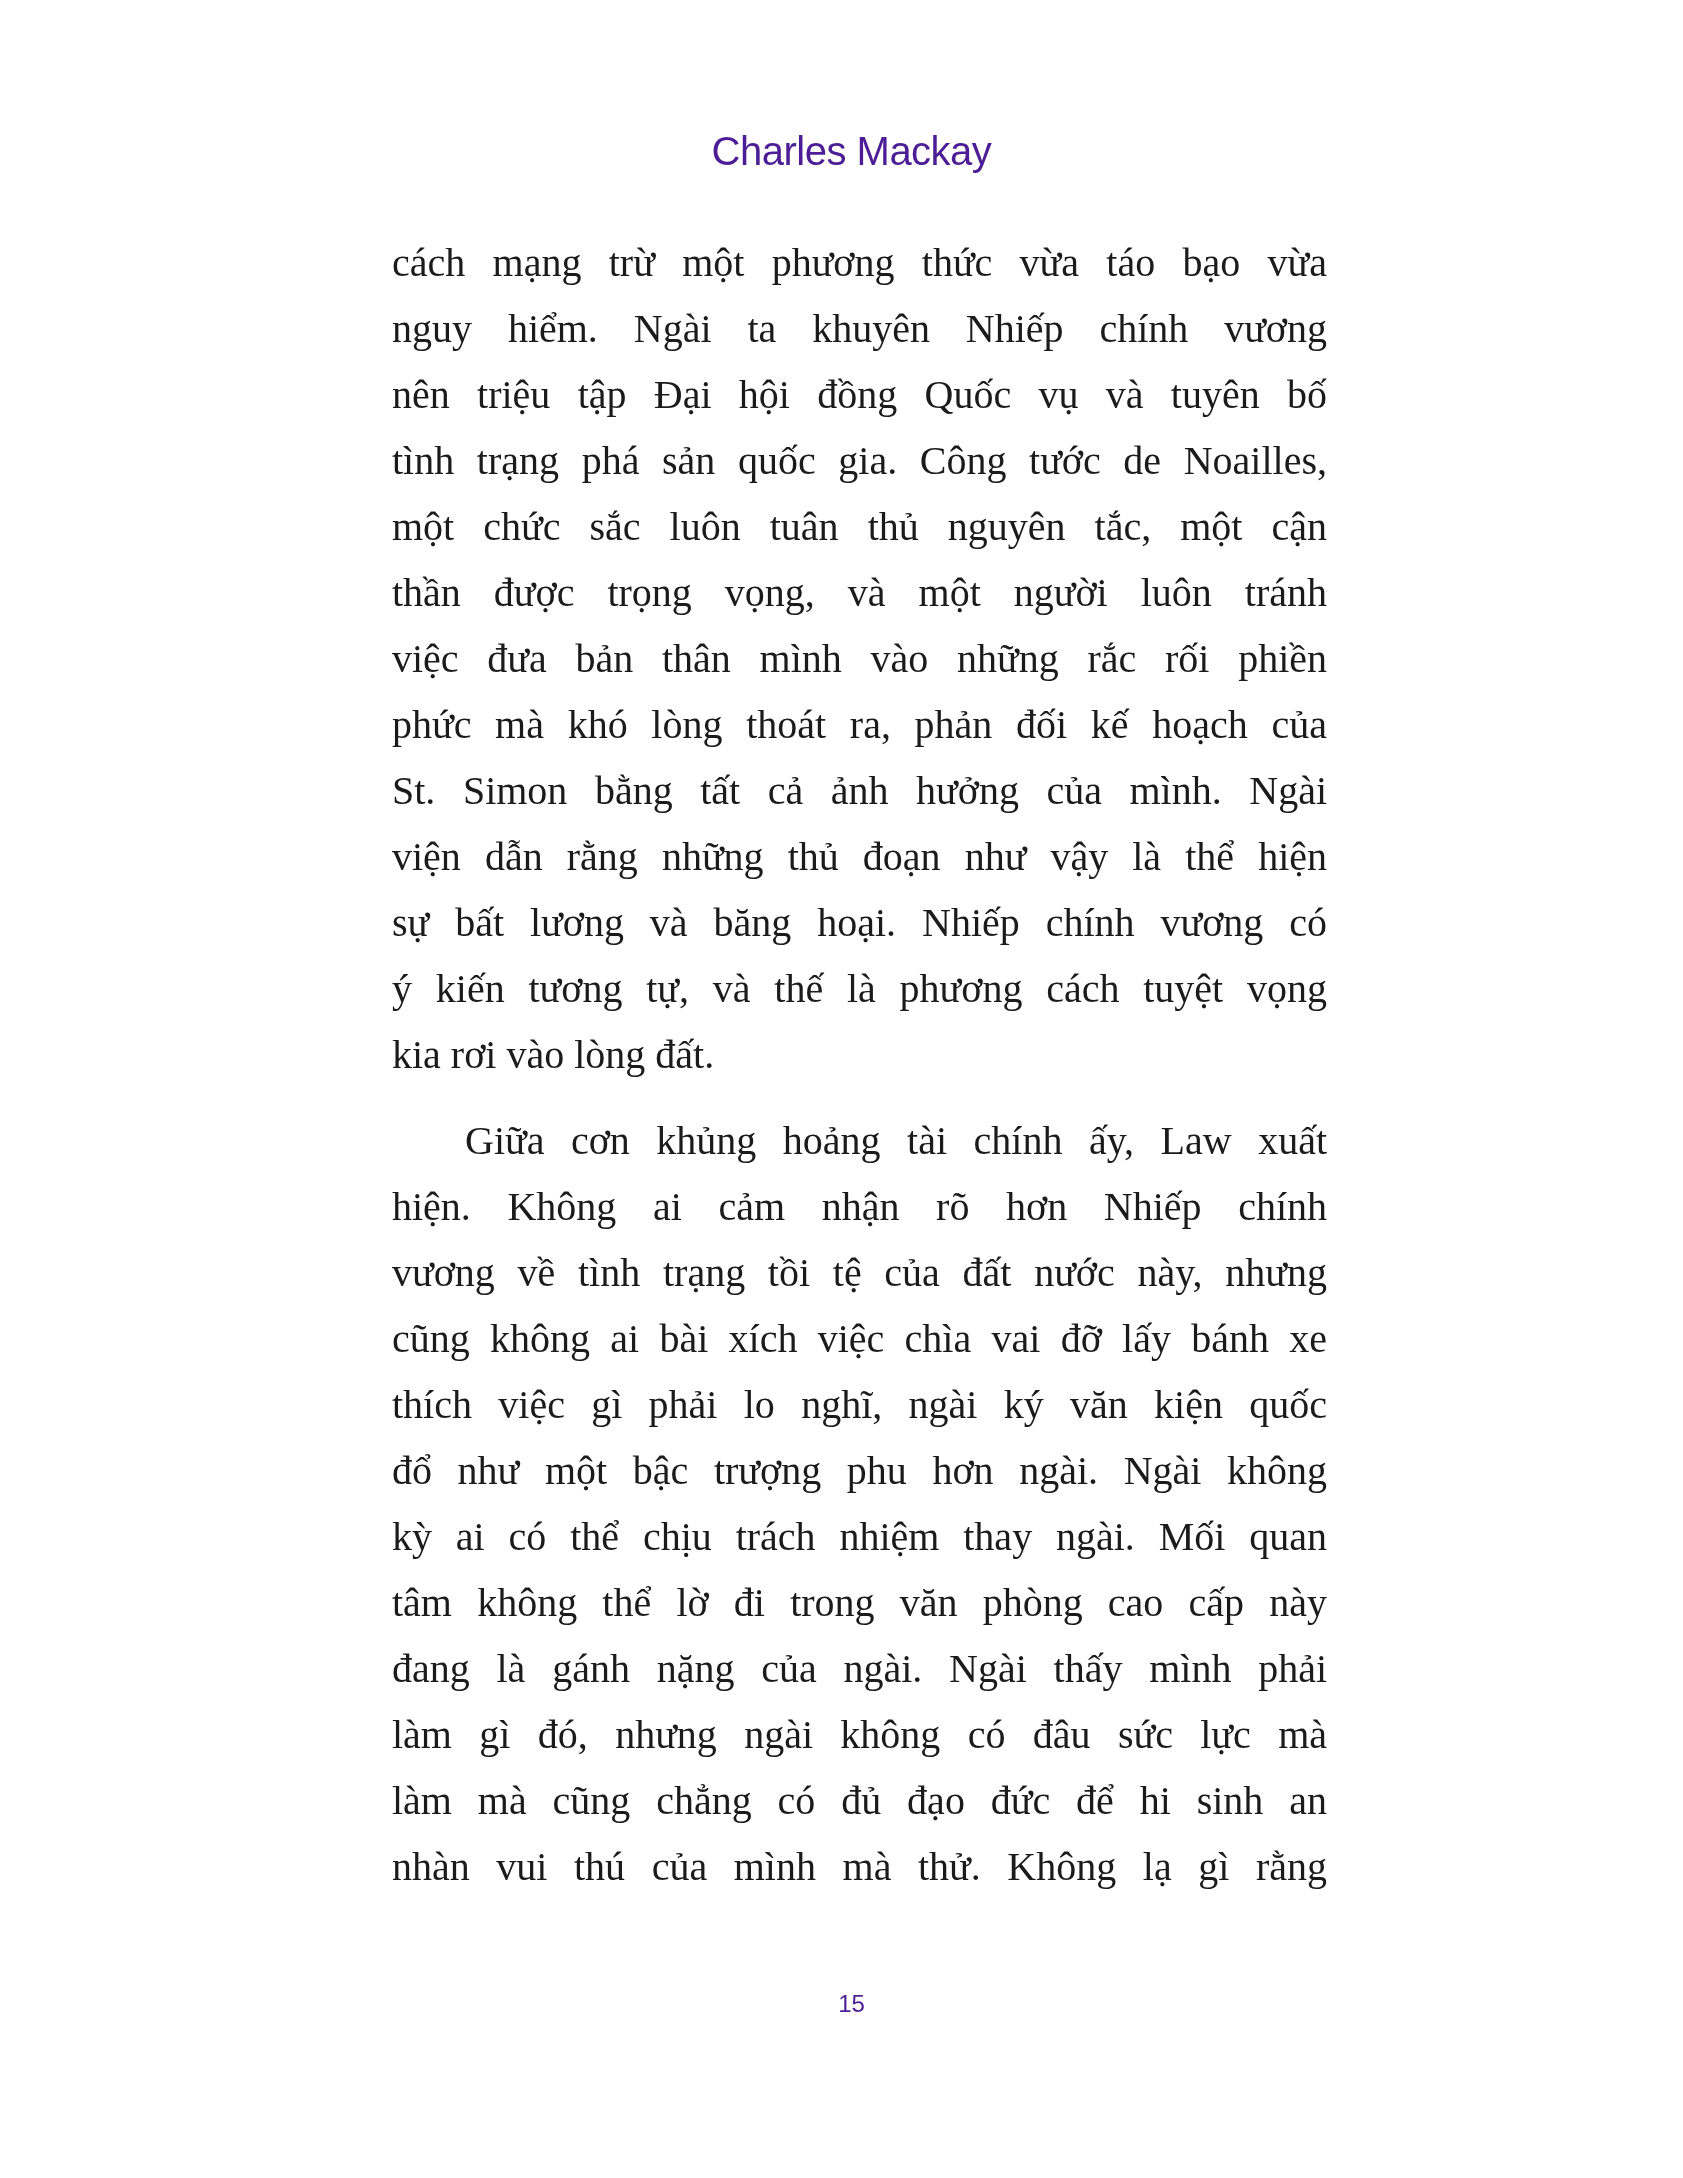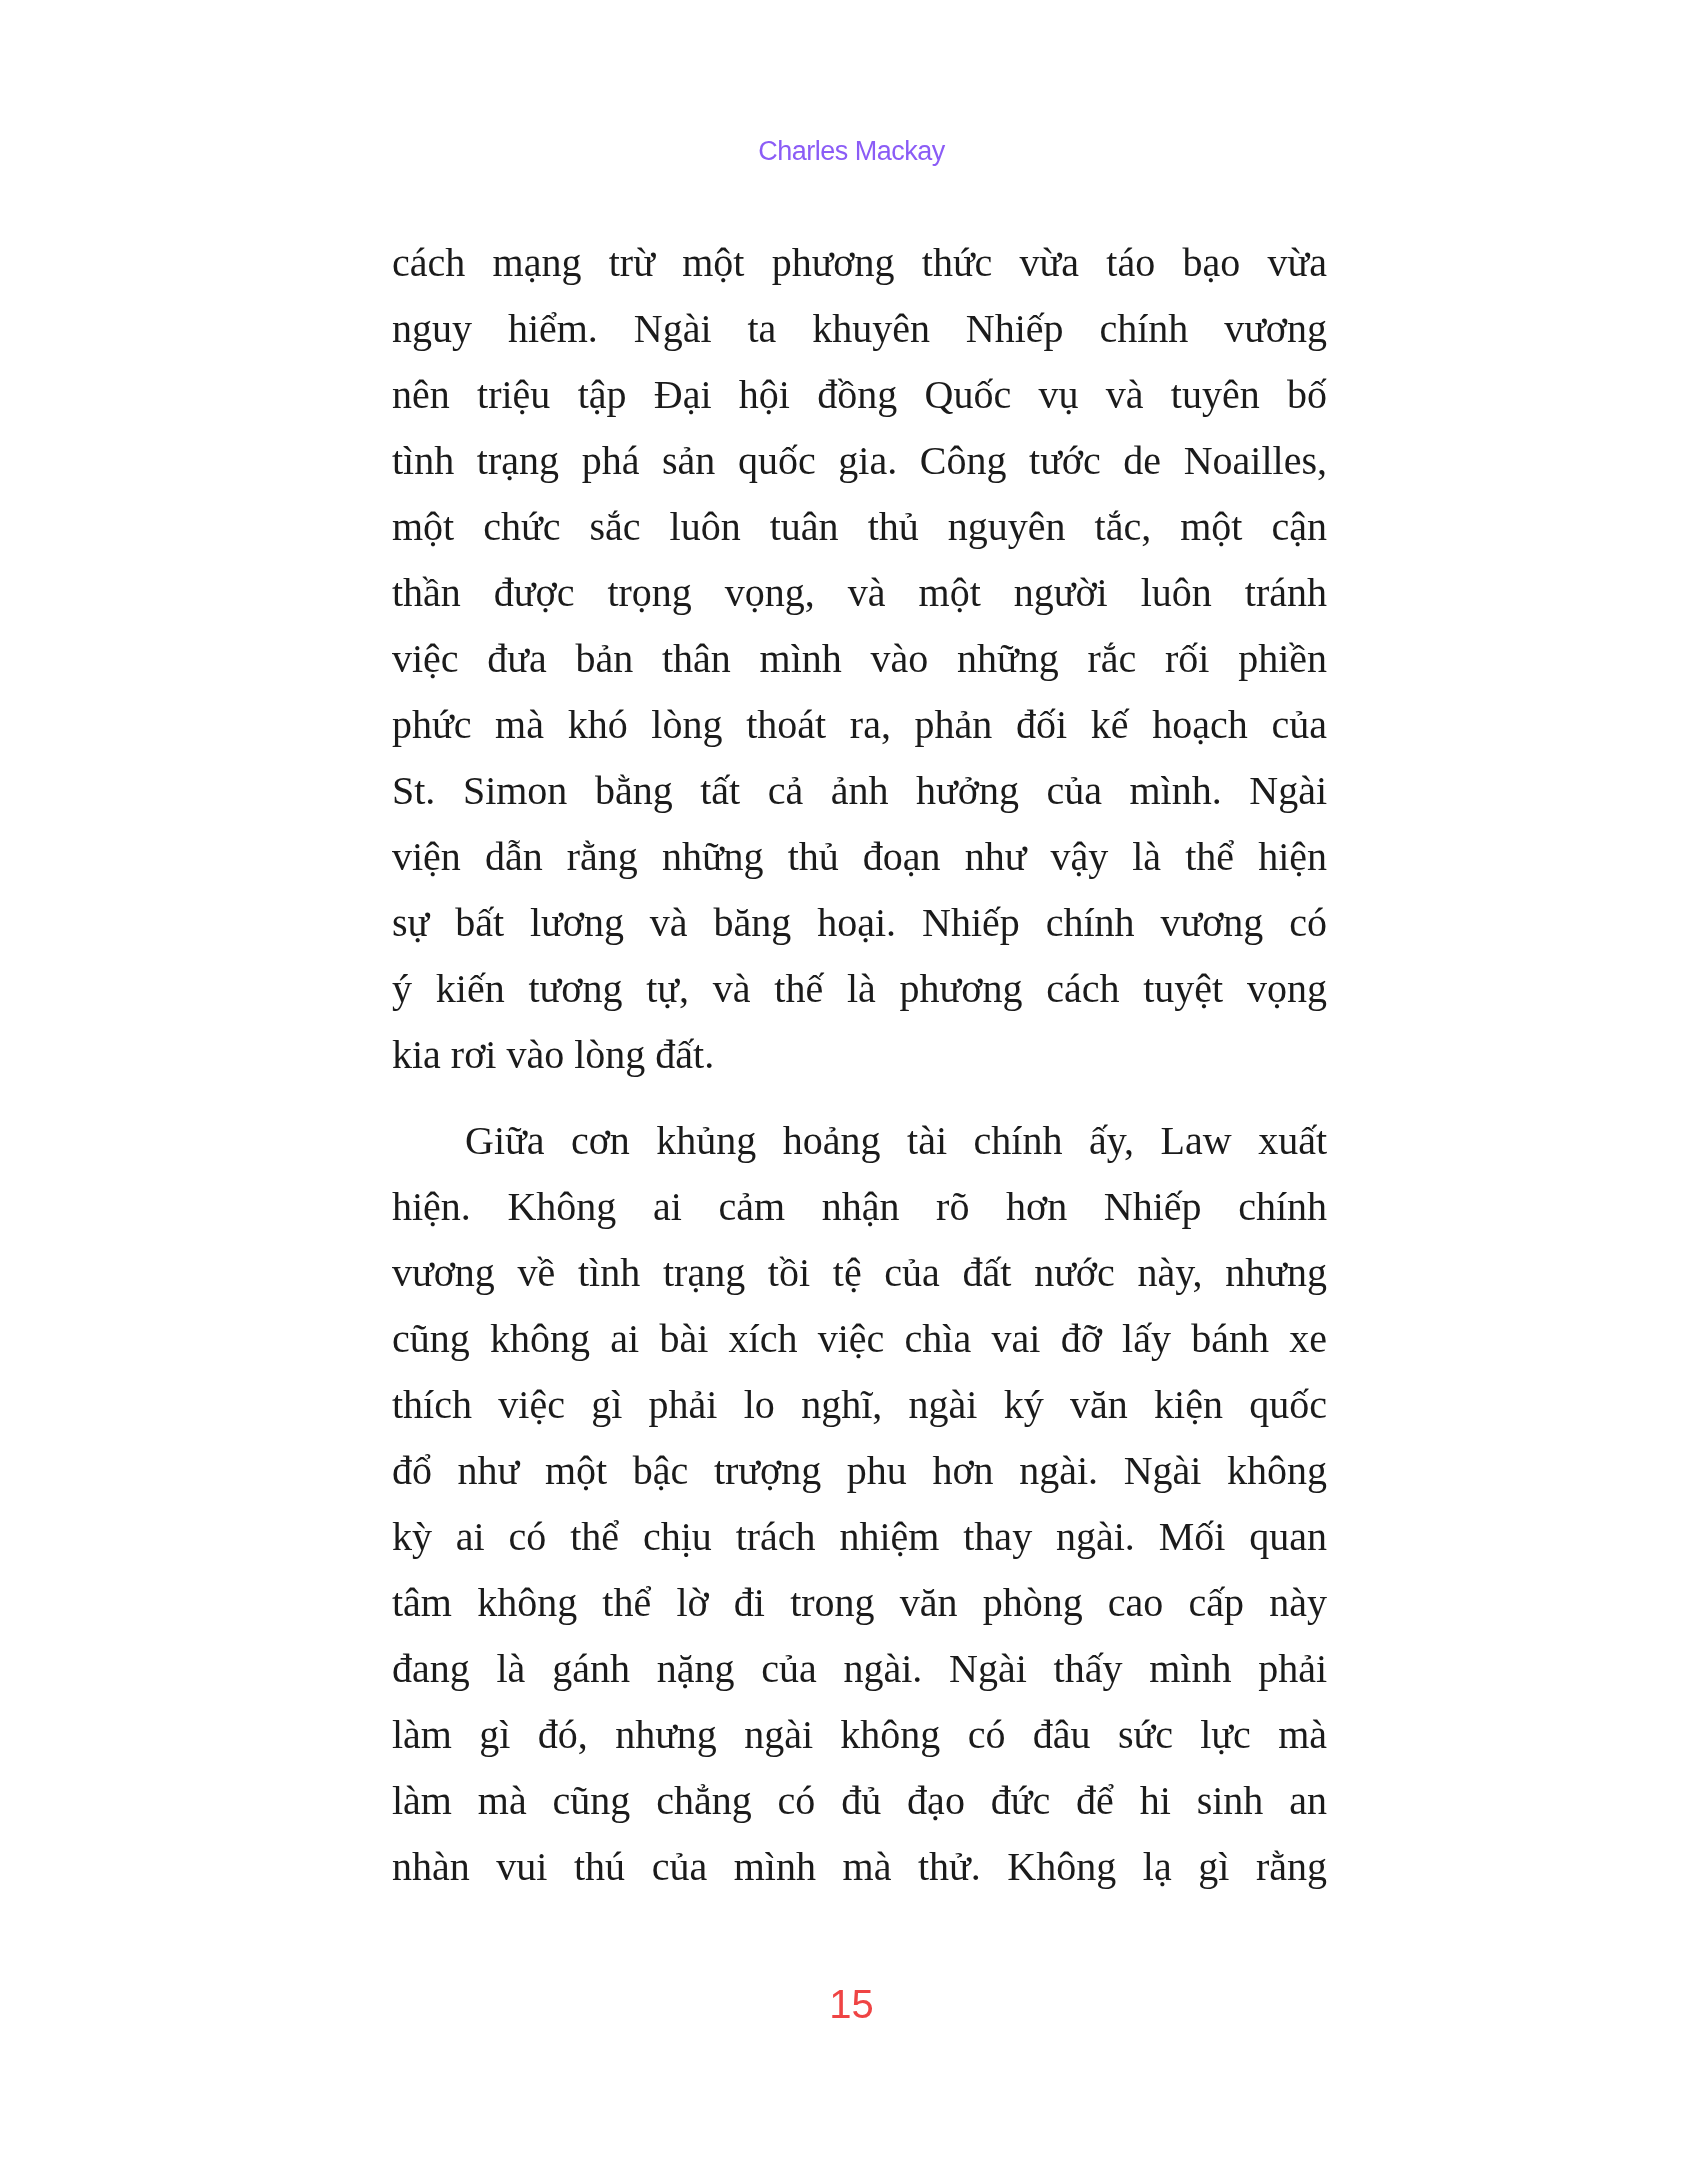--- a/index.html
+++ b/index.html
@@ -15,23 +15,23 @@
     overflow: hidden;
     font-family: "Liberation Serif", serif;
   }
   .running-head {
     position: absolute;
     top: 129px;
     left: 384px;
     width: 935px;
     text-align: center;
     font-family: "Liberation Sans", sans-serif;
-    font-size: 27px;
+    font-size: 40px;
     letter-spacing: -0.5px;
-    color: #8b5cf6;
+    color: #4c1d95;
     line-height: 44px;
   }
   .text-column {
     position: absolute;
     top: 230px;
     left: 384px;
     width: 935px;
     color: #1b1b1b;
     font-size: 40px;
     line-height: 66px;
@@ -56,22 +56,22 @@
   .line.last-left {
     text-align-last: left;
   }
   .page-number {
     position: absolute;
     top: 1982px;
     left: 384px;
     width: 935px;
     text-align: center;
     font-family: "Liberation Sans", sans-serif;
-    font-size: 40px;
-    color: #ef4444;
+    font-size: 24px;
+    color: #4c1d95;
     line-height: 44px;
   }
 </style>
 </head>
 <body>
 
 <div class="page">
 
   <div class="running-head">Charles Mackay</div>
 

